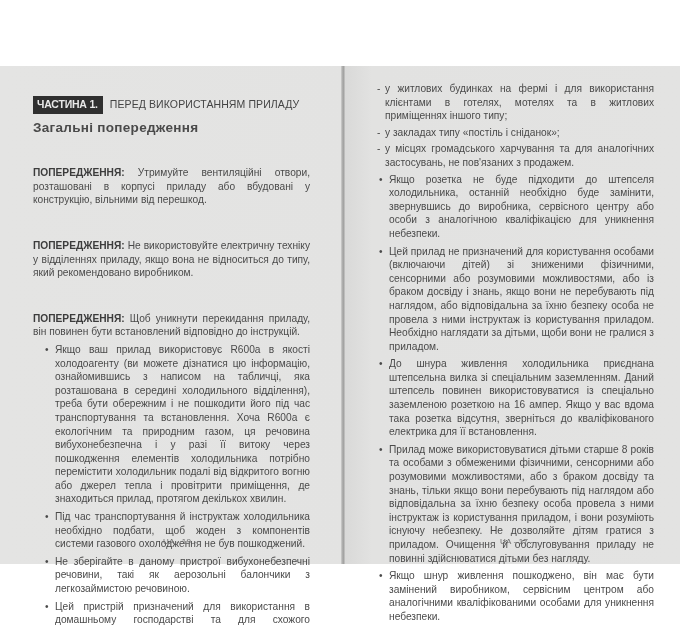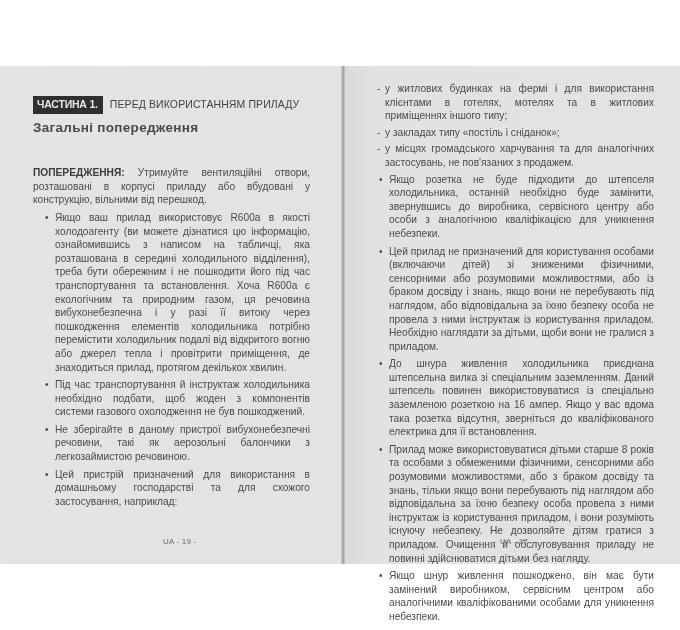--- a/index.html
+++ b/index.html
@@ -54,20 +54,22 @@
 
   <div class="page page-left">
     <div class="content">
       <div class="chapter-head">
         <span class="chapter-tag">ЧАСТИНА 1.</span>
         <span class="chapter-title">ПЕРЕД ВИКОРИСТАННЯМ ПРИЛАДУ</span>
       </div>
       <div class="section-title">Загальні попередження</div>
 
       <p class="warn"><span class="label">ПОПЕРЕДЖЕННЯ:</span><span> Утримуйте вентиляційні отвори, розташовані в корпусі приладу або вбудовані у конструкцію, вільними від перешкод.</span></p>
+      <p class="warn"><span class="label">ПОПЕРЕДЖЕННЯ:</span><span> Не використовуйте електричну техніку у відділеннях приладу, якщо вона не відноситься до типу, який рекомендовано виробником.</span></p>
+      <p class="warn"><span class="label">ПОПЕРЕДЖЕННЯ:</span><span> Щоб уникнути перекидання приладу, він повинен бути встановлений відповідно до інструкцій.</span></p>
 
       <p class="bullet indent"><span class="mark">•</span><span>Якщо ваш прилад використовує R600a в якості холодоагенту (ви можете дізнатися цю інформацію, ознайомившись з написом на табличці, яка розташована в середині холодильного відділення), треба бути обережним і не пошкодити його під час транспортування та встановлення. Хоча R600a є екологічним та природним газом, ця речовина вибухонебезпечна і у разі її витоку через пошкодження елементів холодильника потрібно перемістити холодильник подалі від відкритого вогню або джерел тепла і провітрити приміщення, де знаходиться прилад, протягом декількох хвилин.</span></p>
       <p class="bullet indent"><span class="mark">•</span><span>Під час транспортування й інструктаж холодильника необхідно подбати, щоб жоден з компонентів системи газового охолодження не був пошкоджений.</span></p>
       <p class="bullet indent"><span class="mark">•</span><span>Не зберігайте в даному пристрої вибухонебезпечні речовини, такі як аерозольні балончики з легкозаймистою речовиною.</span></p>
       <p class="bullet indent"><span class="mark">•</span><span>Цей пристрій призначений для використання в домашньому господарстві та для схожого застосування, наприклад:</span></p>
 
     </div>
     <div class="page-num">UA - 19 -</div>
   </div>
 

